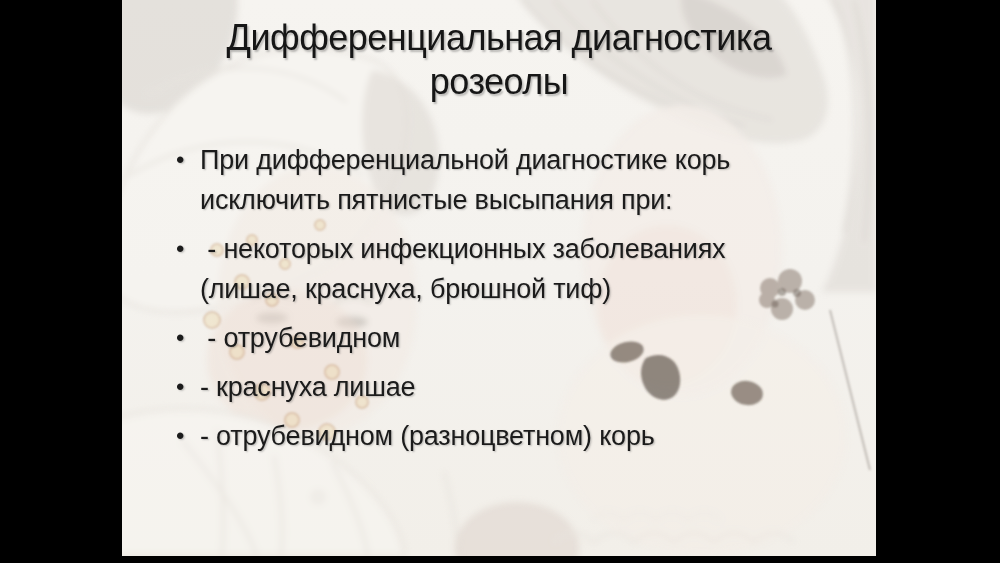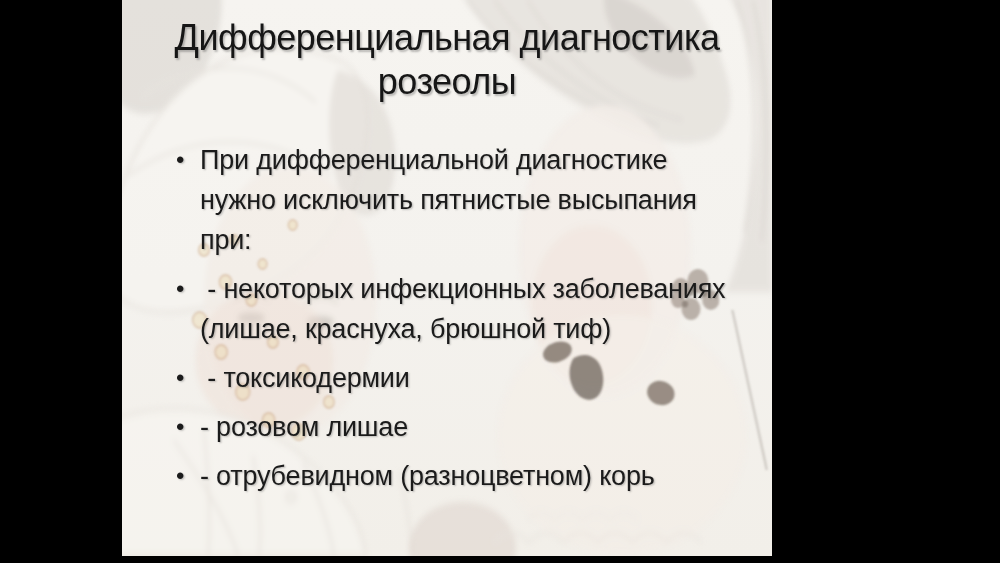--- a/index.html
+++ b/index.html
@@ -26,21 +26,21 @@
   .letterbox-bottom {
     position: absolute;
     left: 0; right: 0; bottom: 0;
     height: 7px;
     background: #000000;
   }
   .slide {
     position: absolute;
     left: 122px;
     top: 0;
-    width: 650px;
+    width: 754px;
     height: 556px;
     background: #f4f2ee;
     overflow: hidden;
   }
   .bg-art {
     position: absolute;
     left: 0; top: 0;
     width: 100%; height: 100%;
     pointer-events: none;
   }
@@ -195,33 +195,33 @@
         <path d="M 708 310 L 748 470" stroke="#9b948e" stroke-width="2" opacity="0.55"></path>
       </g>
     </svg>
 
     <div class="slide-content">
       <h1 class="slide-title">Дифференциальная диагностика розеолы</h1>
 
       <ul class="bullet-list">
         <li class="bullet-item">
           <span class="bullet-marker">•</span>
-          <span class="bullet-text">При дифференциальной диагностике нужно исключить пятнистые высыпания при:</span>
+          <span class="bullet-text">При дифференциальной диагностике корь исключить пятнистые высыпания при:</span>
         </li>
         <li class="bullet-item">
           <span class="bullet-marker">•</span>
           <span class="bullet-text"> - некоторых инфекционных заболеваниях (лишае, краснуха, брюшной тиф)</span>
         </li>
         <li class="bullet-item">
           <span class="bullet-marker">•</span>
-          <span class="bullet-text"> - токсикодермии</span>
-        </li>
-        <li class="bullet-item">
-          <span class="bullet-marker">•</span>
-          <span class="bullet-text">- розовом лишае</span>
+          <span class="bullet-text"> - отрубевидном</span>
+        </li>
+        <li class="bullet-item">
+          <span class="bullet-marker">•</span>
+          <span class="bullet-text">- краснуха лишае</span>
         </li>
         <li class="bullet-item">
           <span class="bullet-marker">•</span>
           <span class="bullet-text">- отрубевидном (разноцветном) корь</span>
         </li>
       </ul>
     </div>
   </div>
 
   <div class="letterbox letterbox-left"></div>

